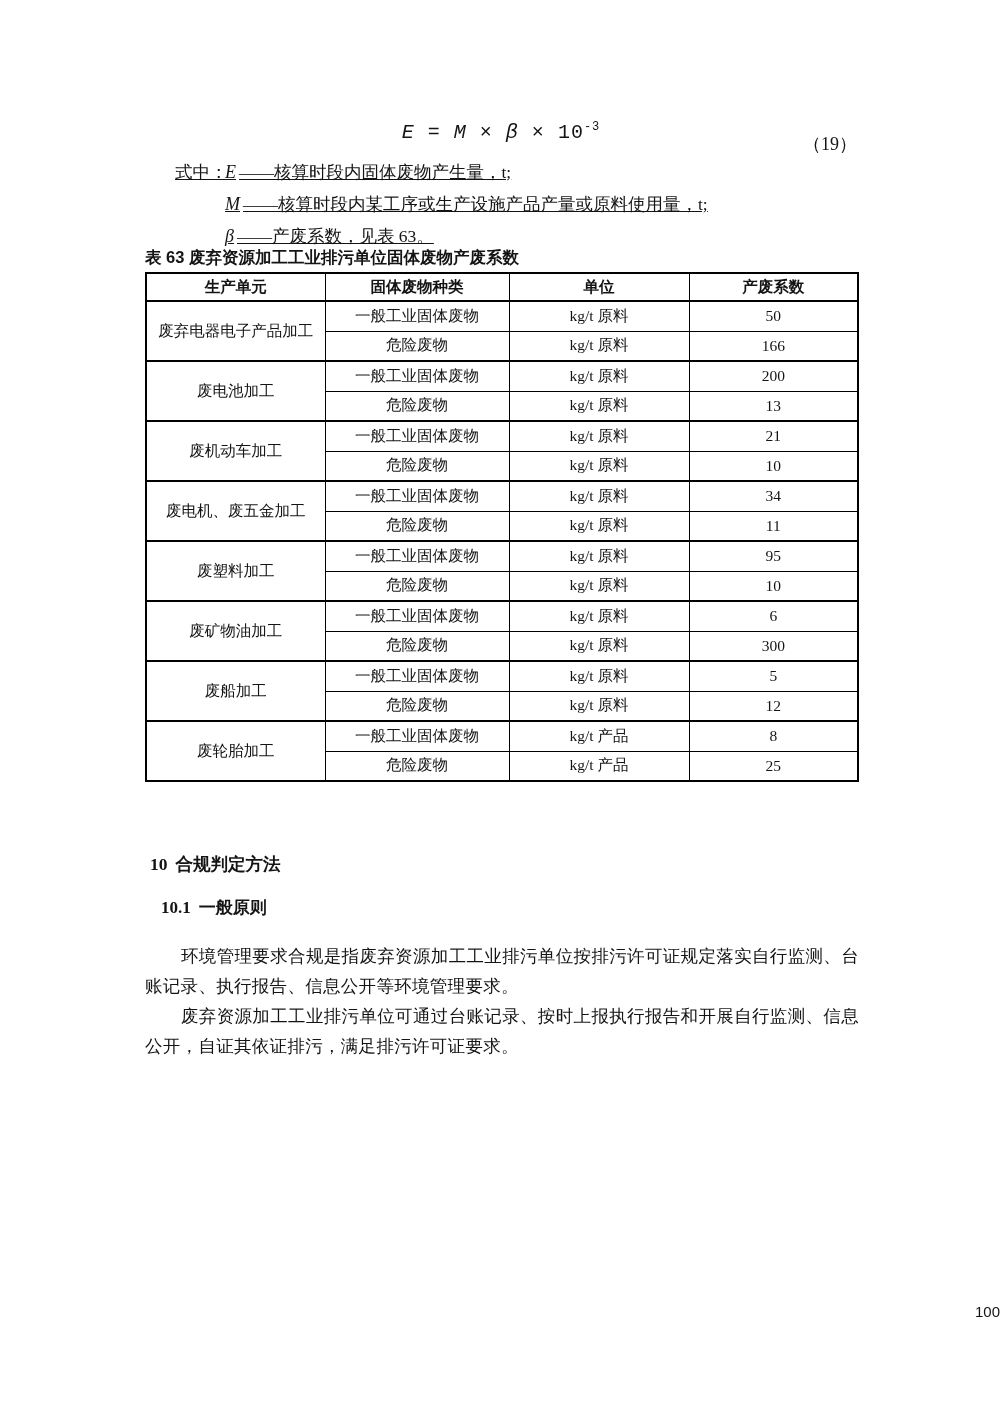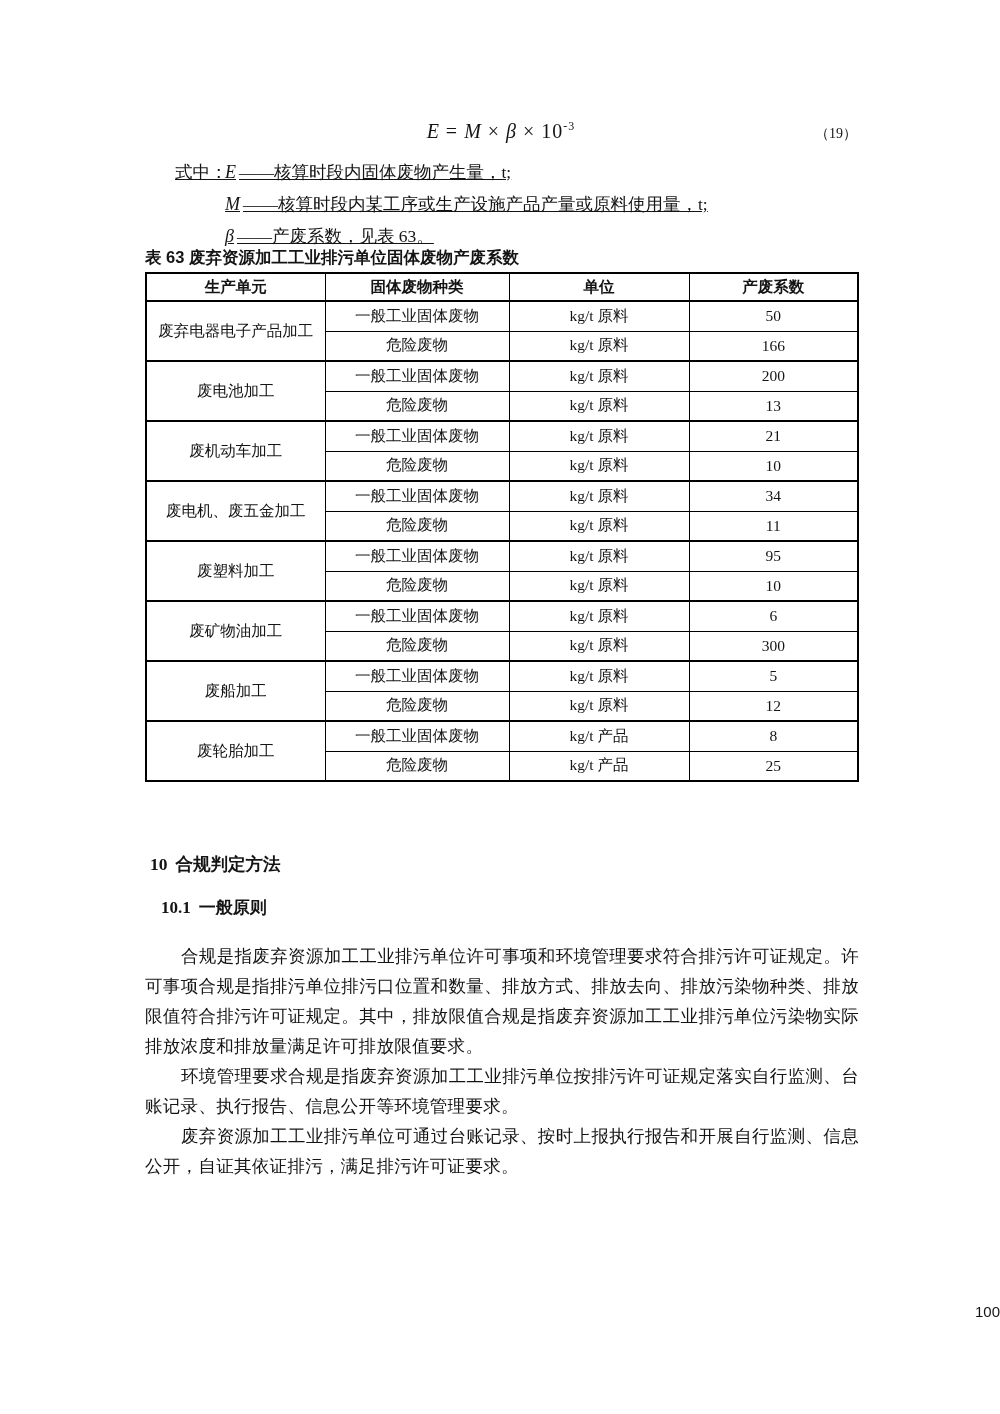--- a/index.html
+++ b/index.html
@@ -16,27 +16,27 @@
   }
 
   
   .formula-row {
     position: absolute;
     left: 145px; top: 120px;
     width: 712px;
     text-align: center;
     font-size: 20px;
   }
-  .formula { letter-spacing: 1px; }
+  .formula { letter-spacing: 1px; font-family: Liberation Mono, monospace; }
   .formula .fvar { font-style: italic; }
   .formula sup { font-size: 12px; vertical-align: super; line-height: 0; }
   .eq-number {
     position: absolute;
-    right: 0; top: 5px;
-    font-size: 14px;
+    right: 0; top: 12px;
+    font-size: 18px;
     letter-spacing: 0;
   }
 
   
   .where {
     position: absolute;
     left: 175px; top: 156px;
     width: 690px;
     font-size: 17.5px;
     line-height: 32px;
@@ -264,20 +264,19 @@
           <td>kg/t 产品</td>
           <td>25</td>
         </tr>
       </tbody>
   </table>
 
   <div class="h1"><span class="h-num">10</span><span>合规判定方法</span></div>
   <div class="h2"><span class="h-num">10.1</span><span>一般原则</span></div>
 
   <div class="body-text">
-    <p>合规是指废弃资源加工工业排污单位许可事项和环境管理要求符合排污许可证规定。许可事项合规是指排污单位排污口位置和数量、排放方式、排放去向、排放污染物种类、排放限值符合排污许可证规定。其中，排放限值合规是指废弃资源加工工业排污单位污染物实际排放浓度和排放量满足许可排放限值要求。</p>
     <p>环境管理要求合规是指废弃资源加工工业排污单位按排污许可证规定落实自行监测、台账记录、执行报告、信息公开等环境管理要求。</p>
     <p>废弃资源加工工业排污单位可通过台账记录、按时上报执行报告和开展自行监测、信息公开，自证其依证排污，满足排污许可证要求。</p>
   </div>
 
   <div class="page-number">100</div>
 
 </div>
 
 </body></html>

